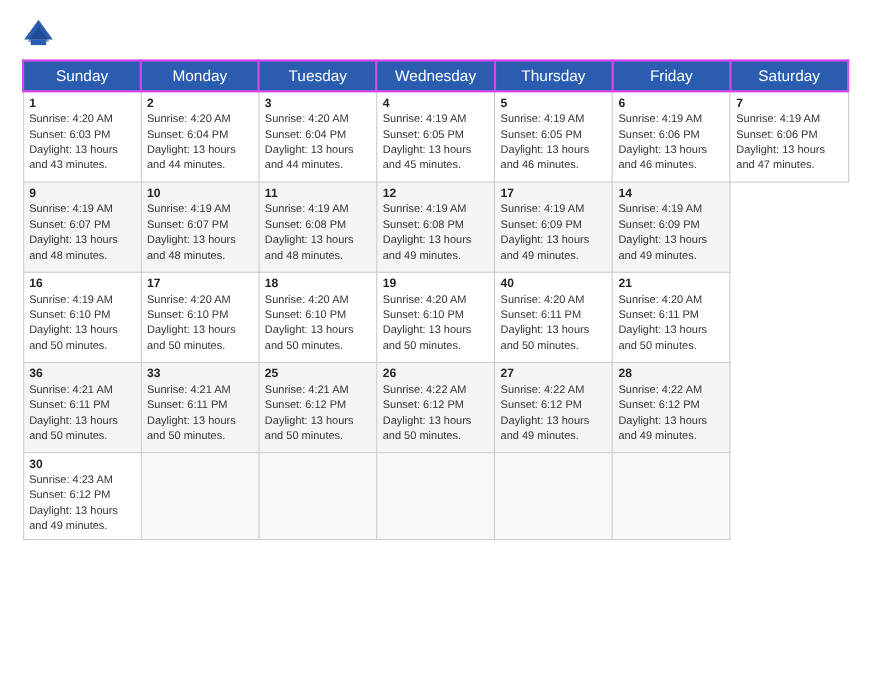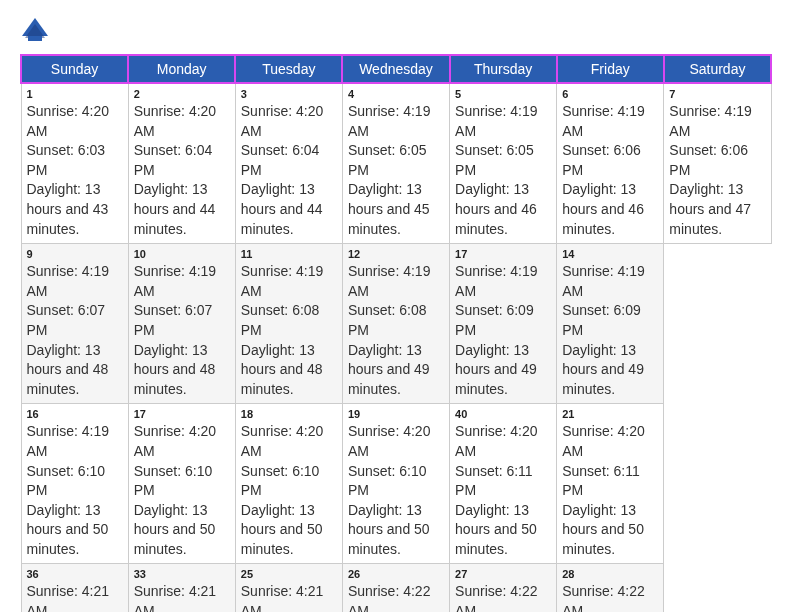--- a/index.html
+++ b/index.html
@@ -85,21 +85,21 @@
       background: #f5f5f5;
     }
     .day-num {
       font-size: 11px;
       font-weight: bold;
       color: #222;
       display: block;
       margin-bottom: 2px;
     }
     .day-info {
-      font-size: 14px;
+      font-size: 10px;
       color: #333;
       line-height: 1.4;
     }
     .empty-cell {
       background: #f9f9f9 !important;
     }
     .last-row td {
       height: 72px;
     }
   </style>
@@ -240,15 +240,26 @@
       </td>
           <td>
         <span class="day-num">27</span>
         <div class="day-info">Sunrise: 4:22 AM<br>Sunset: 6:12 PM<br>Daylight: 13 hours and 49 minutes.</div>
       </td>
           <td>
         <span class="day-num">28</span>
         <div class="day-info">Sunrise: 4:22 AM<br>Sunset: 6:12 PM<br>Daylight: 13 hours and 49 minutes.</div>
       </td>
         </tr>
+        <tr class="last-row">
+          <td>
+        <span class="day-num">30</span>
+        <div class="day-info">Sunrise: 4:23 AM<br>Sunset: 6:12 PM<br>Daylight: 13 hours and 49 minutes.</div>
+      </td>
+          <td class="empty-cell"></td>
+          <td class="empty-cell"></td>
+          <td class="empty-cell"></td>
+          <td class="empty-cell"></td>
+          <td class="empty-cell"></td>
+        </tr>
       </tbody>
   </table>
 </div>
 
 </body></html>

